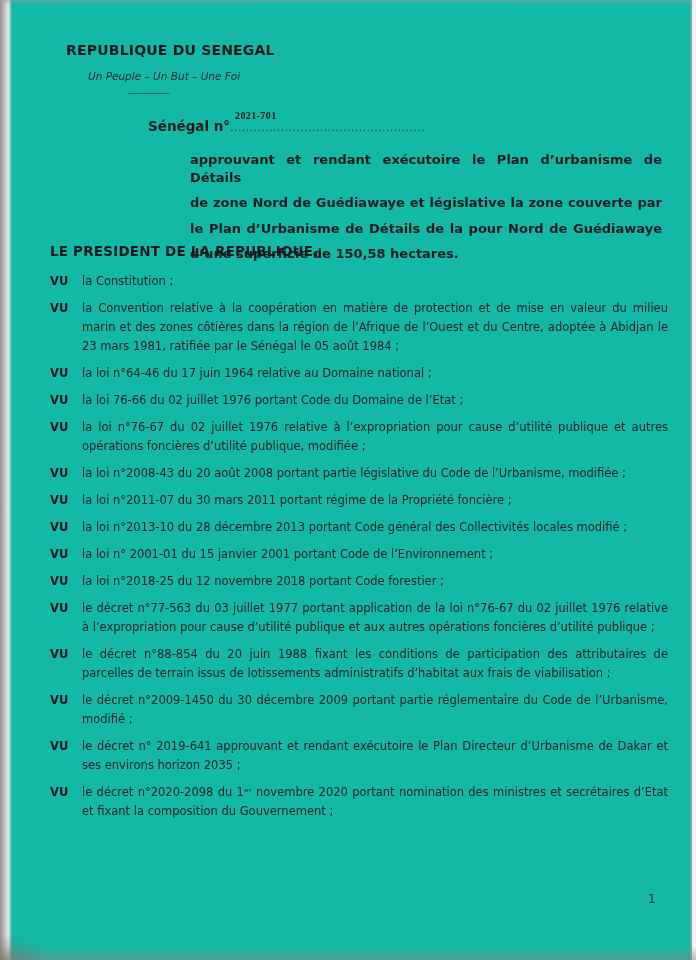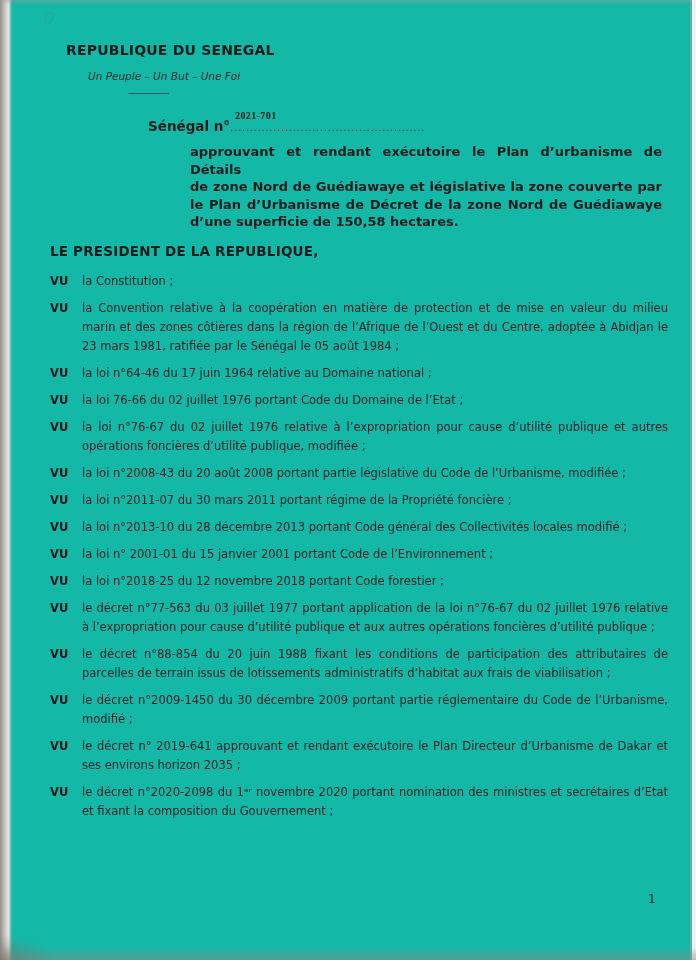--- a/index.html
+++ b/index.html
@@ -61,21 +61,21 @@
   }
   .decree-number {
     position: absolute; left: 87px; top: -8px;
     font-size: 10px; font-weight: 700; letter-spacing: 0.4px; color: #1a1a1d; font-family: Liberation Serif, serif;
   }
   
   .decree-title {
     position: absolute; left: 190px; top: 143px; width: 472px;
     font-size: 13px; font-weight: 700; line-height: 17.5px; color: #1c1c1f;
   }
-  .title-line { text-align: justify; text-align-last: justify; }
+  .title-line { text-align: justify; text-align-last: justify; margin-top: 8px; }
   .title-line:last-child { text-align-last: left; }
   
   .heading {
     position: absolute; left: 50px; top: 243px; width: 565px;
     text-align: left; font-size: 13.5px; font-weight: 700; letter-spacing: 0.2px; color: #1b1b1e;
   }
   
   .vu-list {
     position: absolute; left: 50px; top: 272px; width: 618px;
     font-size: 11.5px; line-height: 19px; color: #242428;
@@ -114,21 +114,21 @@
 
   <div class="decree-line">
     <span class="decree-label">Sénégal n°</span><span class="decree-dots">..................................................</span>
     <span class="decree-number">2021-701</span>
   </div>
 
   <div class="decree-title">
 
   <div class="title-line">approuvant et rendant exécutoire le Plan d’urbanisme de Détails</div>
       <div class="title-line">de zone Nord de Guédiawaye et législative la zone couverte par</div>
-      <div class="title-line">le Plan d’Urbanisme de Décret de la zone Nord de Guédiawaye</div>
+      <div class="title-line">le Plan d’Urbanisme de Détails de la pour Nord de Guédiawaye</div>
       <div class="title-line">d’une superficie de 150,58 hectares.</div>
     </div>
 
   <div class="heading">LE PRESIDENT DE LA REPUBLIQUE,</div>
 
   <div class="vu-list">
 
   <div class="vu-item">
         <span class="vu-label">VU</span><span class="vu-text">la Constitution&nbsp;;</span>
       </div>

